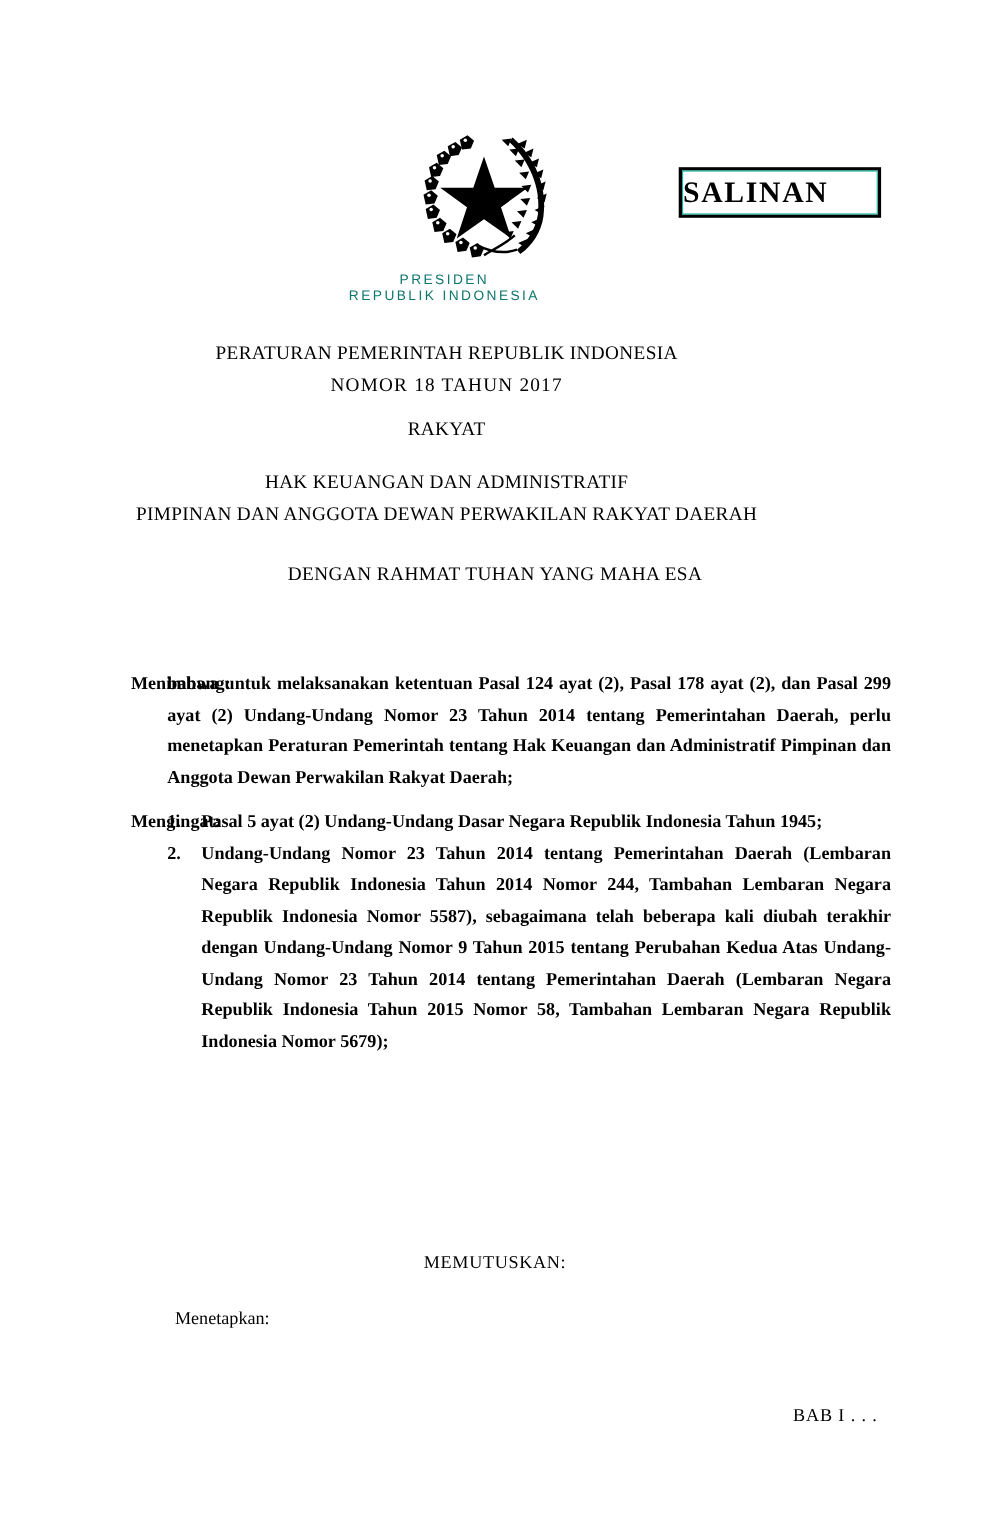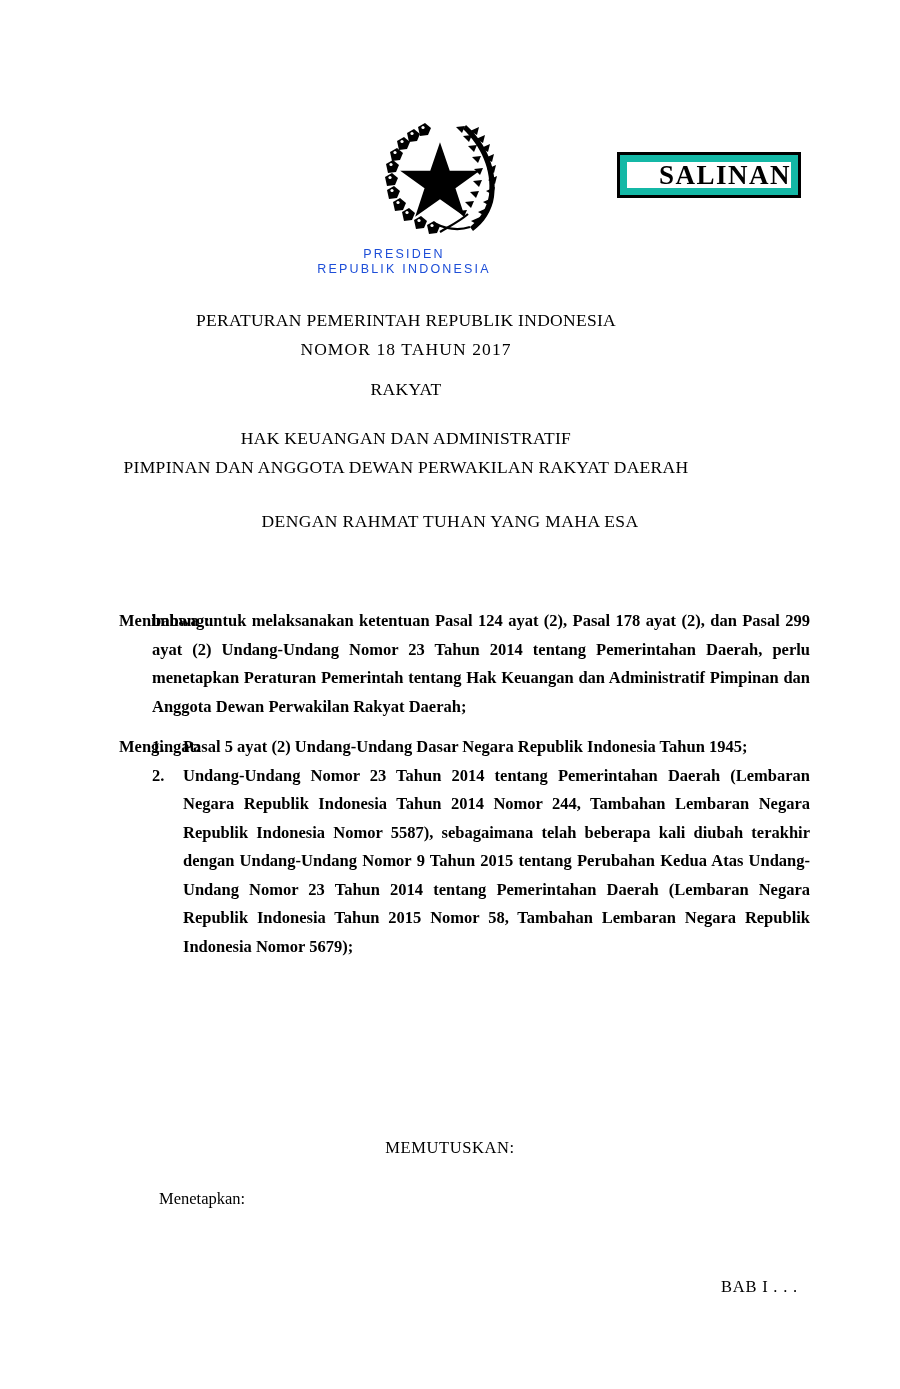--- a/index.html
+++ b/index.html
@@ -48,47 +48,47 @@
     top: 40px;
     width: 184px;
     height: 46px;
     border: 3px solid #000;
     box-sizing: border-box;
     display: flex;
     align-items: center;
     justify-content: center;
   }
   .salinan-stamp .inner {
-    border: 7px solid #14b8a6;
+    border: 1px solid #14b8a6;
     width: 100%;
     height: 100%;
     display: flex;
     align-items: center;
-    justify-content: flex-end;
+    justify-content: flex-start;
     box-sizing: border-box;
   }
   .salinan-text {
     font-family: "Liberation Serif", "DejaVu Serif", serif;
     font-weight: bold;
     font-size: 27px;
     letter-spacing: 1.5px;
     line-height: 1;
   }
 
   .emblem-caption {
     position: absolute;
     left: 0;
     top: 135px;
     width: 808px;
     text-align: center;
     font-family: "Liberation Sans", "DejaVu Sans", sans-serif;
     font-size: 12.5px;
     line-height: 15px;
     letter-spacing: 2.2px;
-    color: #1d4ed8;
+    color: #0f766e;
   }
 
   
   .title-block {
     position: absolute;
     top: 306px;
     left: 0;
     width: 812px;
     text-align: center;
   }

